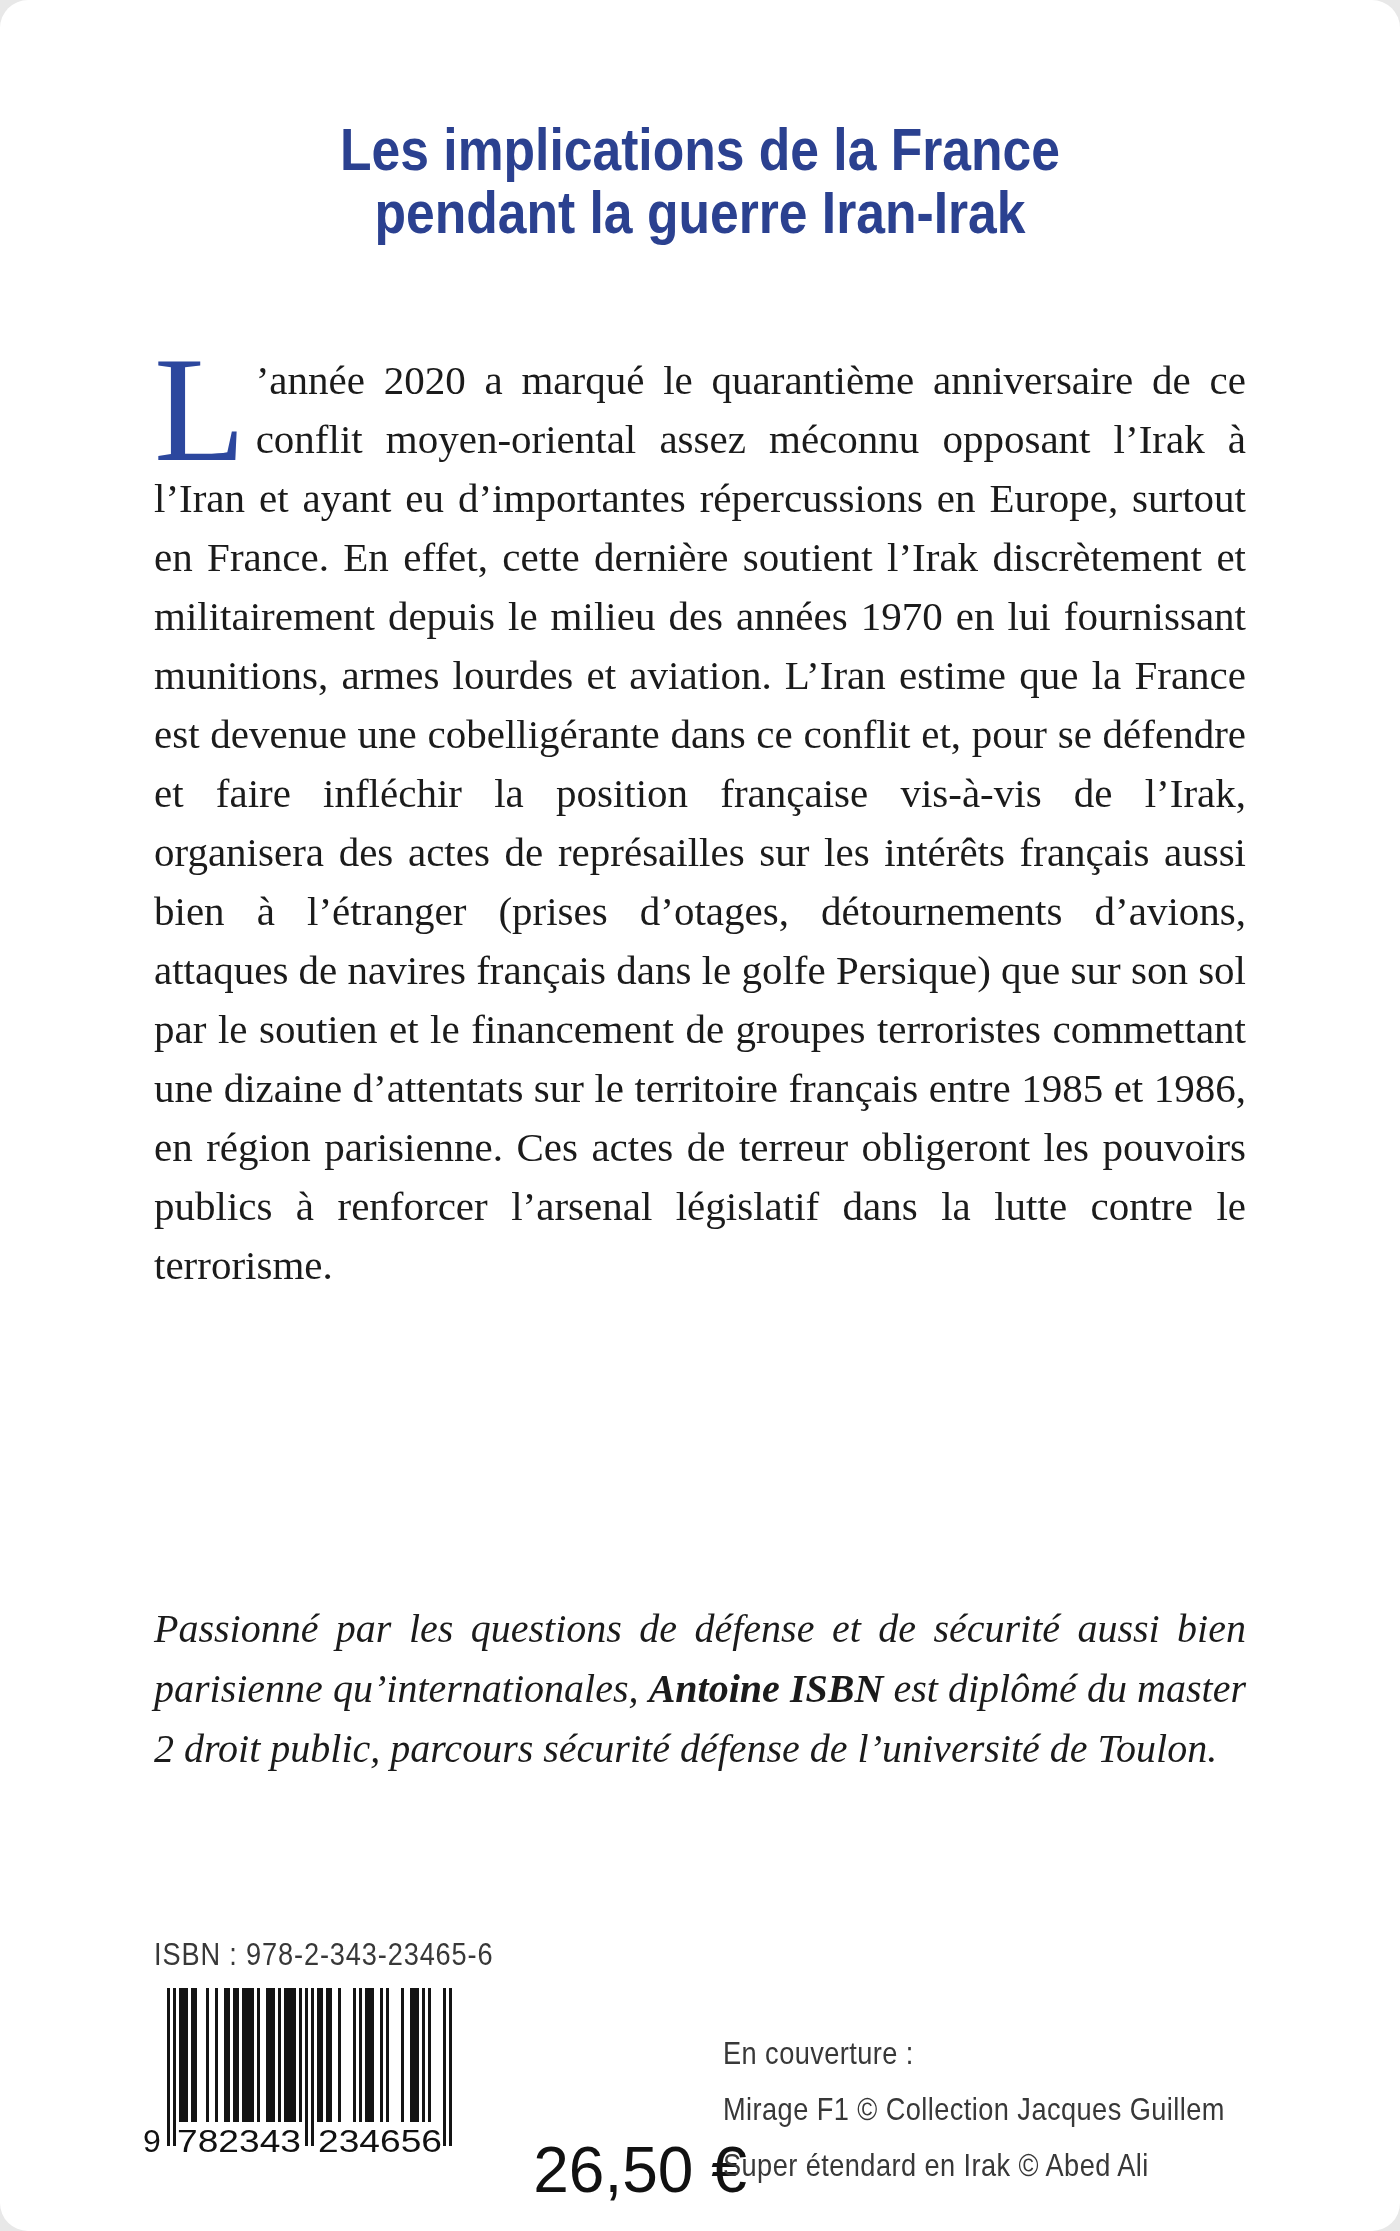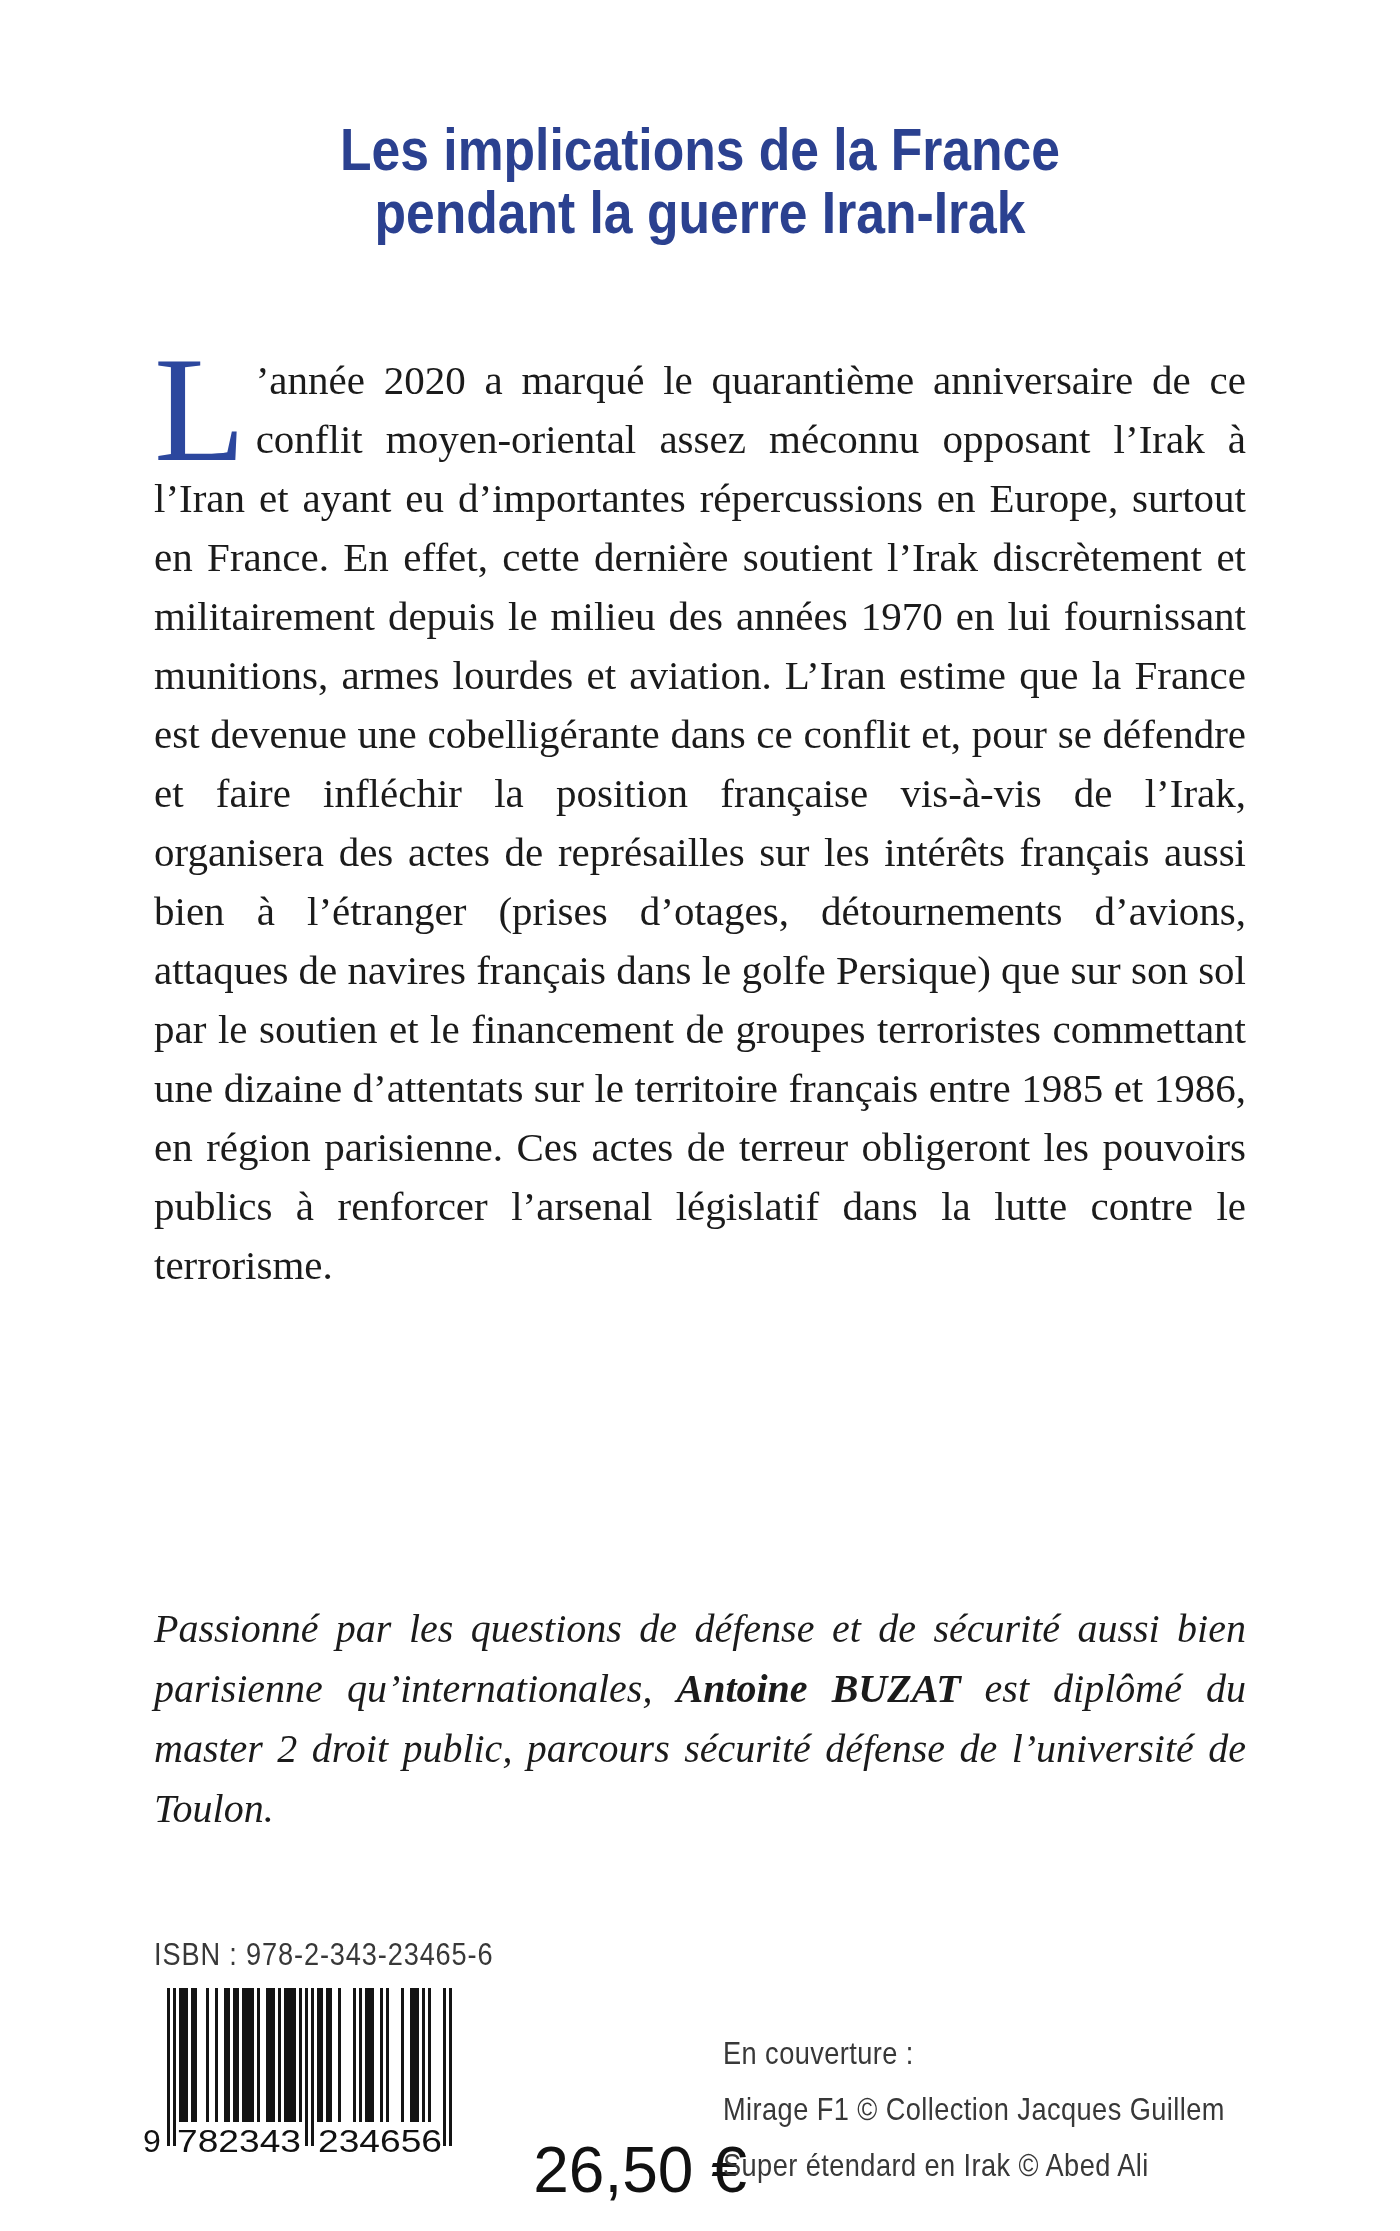--- a/index.html
+++ b/index.html
@@ -3,20 +3,21 @@
 <meta charset="utf-8">
 <style>
   html,body{margin:0;padding:0;background:#e8e8e8;}
   .page{
     position:relative;
     width:1400px;height:2231px;
     background:#ffffff;
     margin:0 auto;
     overflow:hidden;
     font-family:"Liberation Serif", serif;
+    border-radius:28px;
   }
   
   .title{
     position:absolute;top:118px;left:0;width:1400px;
     text-align:center;
     font-family:"Liberation Sans", sans-serif;
     font-weight:700;
     font-size:60px;line-height:63px;
     letter-spacing:0px;
     transform:scaleX(0.86);
@@ -92,21 +93,21 @@
   <div class="title" style="color: rgb(43, 65, 144);">
     <div>Les implications de la France</div>
     <div>pendant la guerre Iran-Irak</div>
   </div>
 
   <div class="body-copy">
     <p><span class="dropcap" style="color: rgb(44, 71, 158);">L</span><span>’année 2020 a marqué le quarantième anniversaire de ce conflit moyen-oriental assez méconnu opposant l’Irak à l’Iran et ayant eu d’importantes répercussions en Europe, surtout en France. En effet, cette dernière soutient l’Irak discrètement et militairement depuis le milieu des années 1970 en lui fournissant munitions, armes lourdes et aviation. L’Iran estime que la France est devenue une cobelligérante dans ce conflit et, pour se défendre et faire infléchir la position française vis-à-vis de l’Irak, organisera des actes de représailles sur les intérêts français aussi bien à l’étranger (prises d’otages, détournements d’avions, attaques de navires français dans le golfe Persique) que sur son sol par le soutien et le financement de groupes terroristes commettant une dizaine d’attentats sur le territoire français entre 1985 et 1986, en région parisienne. Ces actes de terreur obligeront les pouvoirs publics à renforcer l’arsenal législatif dans la lutte contre le terrorisme.</span></p>
   </div>
 
   <div class="bio">
-    <span>Passionné par les questions de défense et de sécurité aussi bien parisienne qu’internationales, </span><span class="author">Antoine BUZAT</span><span> est diplômé du master 2 droit public, parcours sécurité défense de l’université de Toulon.</span>
+    <span>Passionné par les questions de défense et de sécurité aussi bien parisienne qu’internationales, </span><span class="author">Antoine ISBN</span><span> est diplômé du master 2 droit public, parcours sécurité défense de l’université de Toulon.</span>
   </div>
 
   <div class="isbn">ISBN : 978-2-343-23465-6</div>
 
   <div class="barcode">
     <svg width="312" height="172" viewBox="0 0 312 172" xmlns="http://www.w3.org/2000/svg">
       <g id="barcode-bars" fill="#141414">
           <rect x="24" y="0" width="3" height="158"></rect>
           <rect x="30" y="0" width="3" height="158"></rect>
           <rect x="36" y="0" width="9" height="134"></rect>

